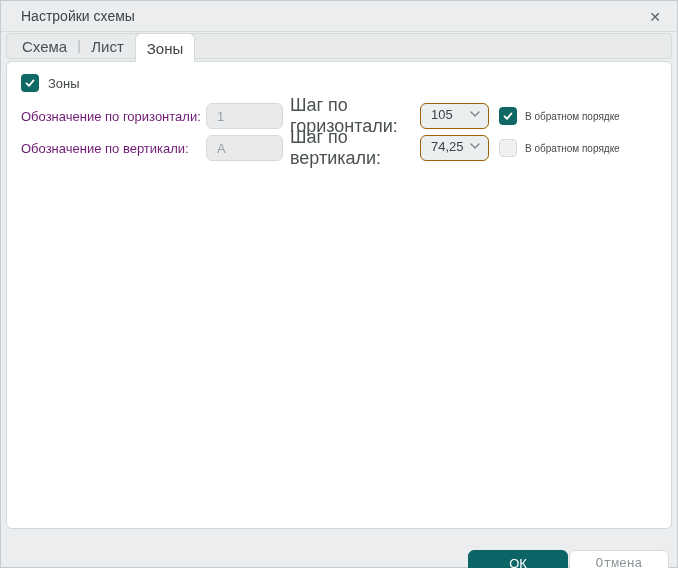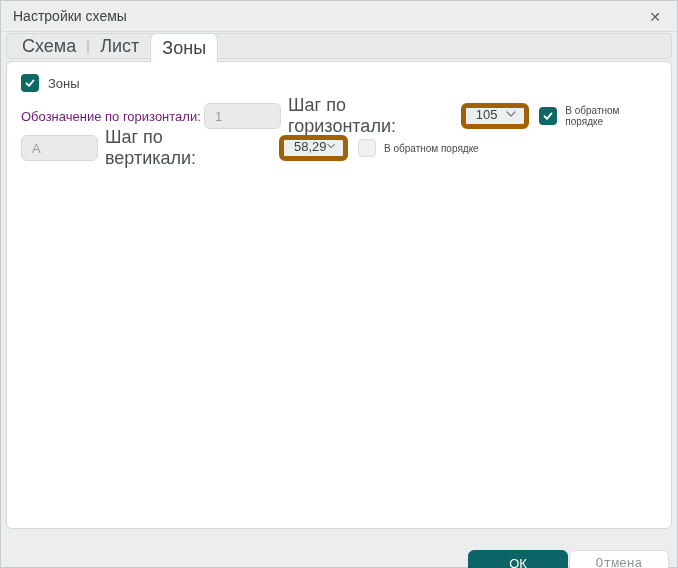--- a/index.html
+++ b/index.html
@@ -13,21 +13,21 @@
     width:678px; height:568px;
     background:#ecedee;
     border:1px solid #c6cbce;
     display:flex; flex-direction:column;
     position:relative;
   }
   
   .titlebar {
     height:31px; flex:0 0 31px;
     display:flex; align-items:center;
-    padding:0 14px 0 12px;
+    padding:0 14px 0 20px;
     border-bottom:1px solid #d8dcdd;
     position:relative;
   }
   .titlebar .title {
     font-size:14px; color:#3e4345;
   }
   .close-btn {
     position:absolute; right:12px; top:6px;
     width:20px; height:20px;
     display:flex; align-items:center; justify-content:center;
@@ -49,21 +49,21 @@
   }
   .tabs {
     position:relative; z-index:2;
     display:flex; align-items:stretch;
     height:100%;
     padding-left:5px;
   }
   .tab {
     display:flex; align-items:center;
     padding:0 11px;
-    font-size:18px; color:#4a5053;
+    font-size:15px; color:#4a5053;
     position:relative;
   }
   .tab.active {
     background:#ffffff;
     border:1px solid #d4d9da;
     border-bottom:none;
     border-radius:6px 6px 0 0;
     margin-bottom:-3px;
     padding-top:1px;
     color:#3e4345;
@@ -103,26 +103,25 @@
     border:1px solid #d6d8d9;
     border-radius:6px;
     font-family:"Liberation Sans", sans-serif;
     font-size:13px; color:#9aa0a2;
     padding:0 0 0 10px;
     margin-right:7px;
   }
   .dropdown {
     width:69px; height:26px;
     background:#ecefef;
-    border:5px solid #a16207;
+    border:1px solid #a16207;
     border-radius:6px;
     display:flex; align-items:center;
     padding:0 8px 4px 10px;
     margin-right:10px;
-    margin-left:44px;
   }
   .dropdown .dd-value { flex:1; font-size:13px; color:#3c4244; }
   .checkbox {
     width:18px; height:18px;
     border-radius:4px;
     display:flex; align-items:center; justify-content:center;
     flex:0 0 18px;
   }
   .checkbox.checked { background:#0e6864; }
   .checkbox.unchecked { background:#eef0f1; border:1px solid #d9dcde; }
@@ -198,24 +197,25 @@
       </div>
       <span class="checkbox checked">
         <svg width="12" height="12" viewBox="0 0 12 12">
           <polyline points="2.5,6.3 5,8.8 9.5,3.4" fill="none" stroke="#ffffff" stroke-width="1.8" stroke-linecap="round" stroke-linejoin="round"></polyline>
         </svg>
       </span>
       <span class="reverse-label">В обратном порядке</span>
     </div>
 
     <div class="form-row">
+      <span class="desig-label">Обозначение по вертикали:</span>
       <input class="text-input" type="text" disabled="" value="A" style="">
       <span class="step-label">Шаг по вертикали:</span>
       <div class="dropdown">
-        <span class="dd-value">58,29</span>
+        <span class="dd-value">74,25</span>
         <svg width="10" height="6" viewBox="0 0 10 6">
           <polyline points="1,1 5,5 9,1" fill="none" stroke="#7c8487" stroke-width="1.4" stroke-linecap="round" stroke-linejoin="round"></polyline>
         </svg>
       </div>
       <span class="checkbox unchecked"></span>
       <span class="reverse-label">В обратном порядке</span>
     </div>
 
   </div>
 

